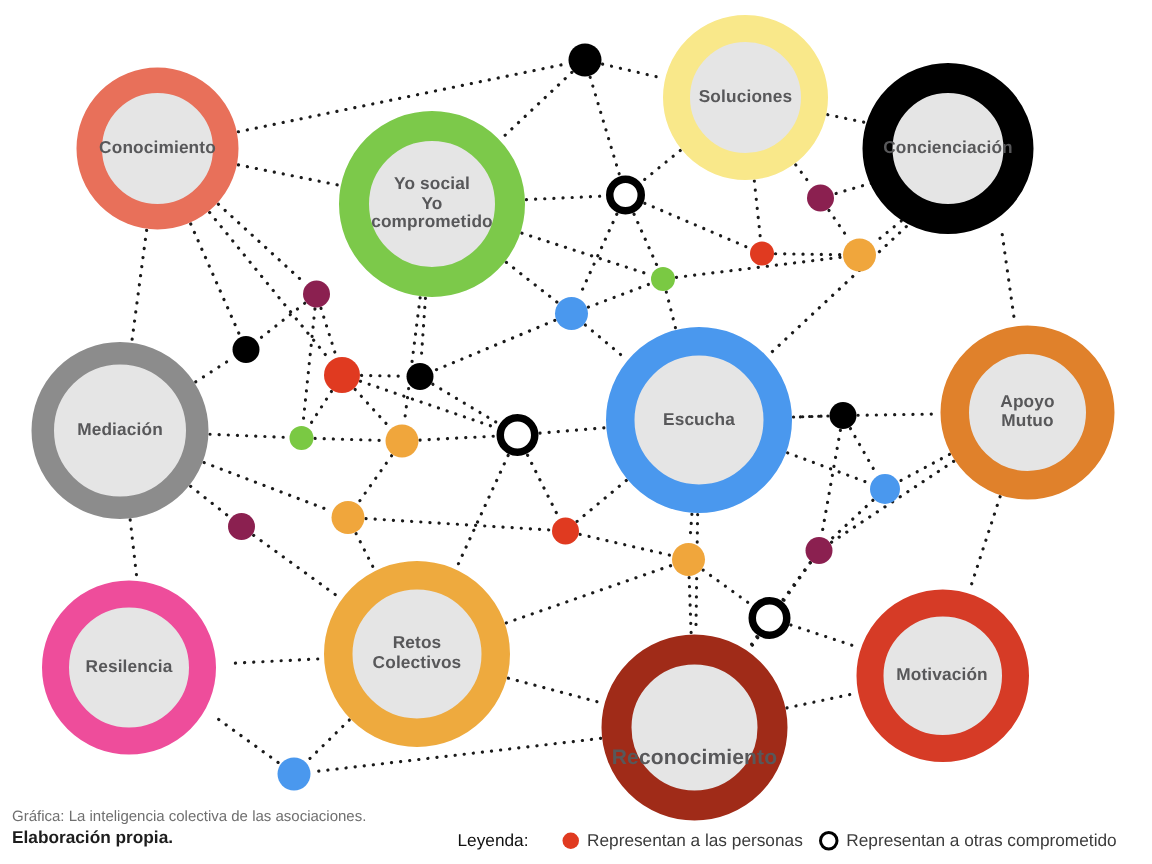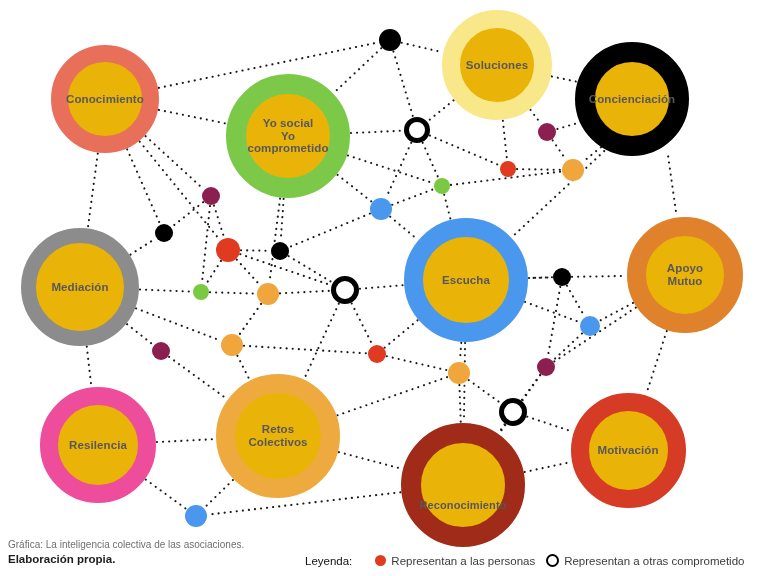--- a/index.html
+++ b/index.html
@@ -24,21 +24,21 @@
   #netsvg {
     position: absolute;
     left: 0; top: 0;
     width: 768px;
     height: 576px;
   }
   .node {
     position: absolute;
     box-sizing: border-box;
     border-radius: 50%;
-    background: #eab308;
+    background: #e5e5e5;
     display: flex;
     align-items: center;
     justify-content: center;
     text-align: center;
     z-index: 5;
   }
   .node-label {
     color: #58585a;
     font-weight: bold;
     letter-spacing: 0.1px;
@@ -218,29 +218,29 @@
       <div class="node" style="width: 118px; height: 118px; left: 21px; top: 228px; border: 15px solid rgb(140, 140, 140);">
         <span class="node-label" style="font-size: 11.5px; color: rgb(88, 88, 90);">Mediación</span>
       </div>
       <div class="node" style="width: 124px; height: 124px; left: 404px; top: 218px; border: 19px solid rgb(74, 152, 238);">
         <span class="node-label" style="font-size: 11.5px; color: rgb(88, 88, 90);">Escucha</span>
       </div>
       <div class="node" style="width: 116px; height: 116px; left: 627px; top: 217px; border: 19px solid rgb(224, 129, 43);">
         <span class="node-label" style="font-size: 11.5px; color: rgb(88, 88, 90);">Apoyo
 Mutuo</span>
       </div>
-      <div class="node" style="width: 116px; height: 116px; left: 40px; top: 387px; border: 18px solid rgb(238, 77, 155);">
+      <div class="node" style="width: 116px; height: 116px; left: 28px; top: 387px; border: 18px solid rgb(238, 77, 155);">
         <span class="node-label" style="font-size: 11.5px; color: rgb(88, 88, 90);">Resilencia</span>
       </div>
       <div class="node" style="width: 124px; height: 124px; left: 216px; top: 374px; border: 19px solid rgb(238, 170, 62);">
         <span class="node-label" style="font-size: 11.5px; color: rgb(88, 88, 90);">Retos
 Colectivos</span>
       </div>
       <div class="node" style="width: 124px; height: 124px; left: 401px; top: 423px; border: 20px solid rgb(160, 43, 24);">
-        <span class="node-label" style="font-size: 11px; color: rgb(88, 88, 90); margin-top: 40px;">Reconocimiento</span>
+        <span class="node-label" style="font-size: 14px; color: rgb(88, 88, 90); margin-top: 40px;">Reconocimiento</span>
       </div>
       <div class="node" style="width: 115px; height: 115px; left: 570.5px; top: 392.5px; border: 18px solid rgb(214, 59, 38);">
         <span class="node-label" style="font-size: 11.5px; color: rgb(88, 88, 90);">Motivación</span>
       </div>
       <div class="person-dot" style="width: 22px; height: 22px; left: 379px; top: 29px; background: rgb(0, 0, 0);"></div>
       <div class="person-dot" style="width: 18px; height: 18px; left: 538px; top: 123px; background: rgb(139, 32, 80);"></div>
       <div class="person-dot" style="width: 16px; height: 16px; left: 500px; top: 161px; background: rgb(224, 58, 32);"></div>
       <div class="person-dot" style="width: 22px; height: 22px; left: 562px; top: 159px; background: rgb(240, 166, 60);"></div>
       <div class="person-dot" style="width: 16px; height: 16px; left: 434px; top: 178px; background: rgb(122, 201, 67);"></div>
       <div class="person-dot" style="width: 18px; height: 18px; left: 202px; top: 187px; background: rgb(139, 32, 80);"></div>

